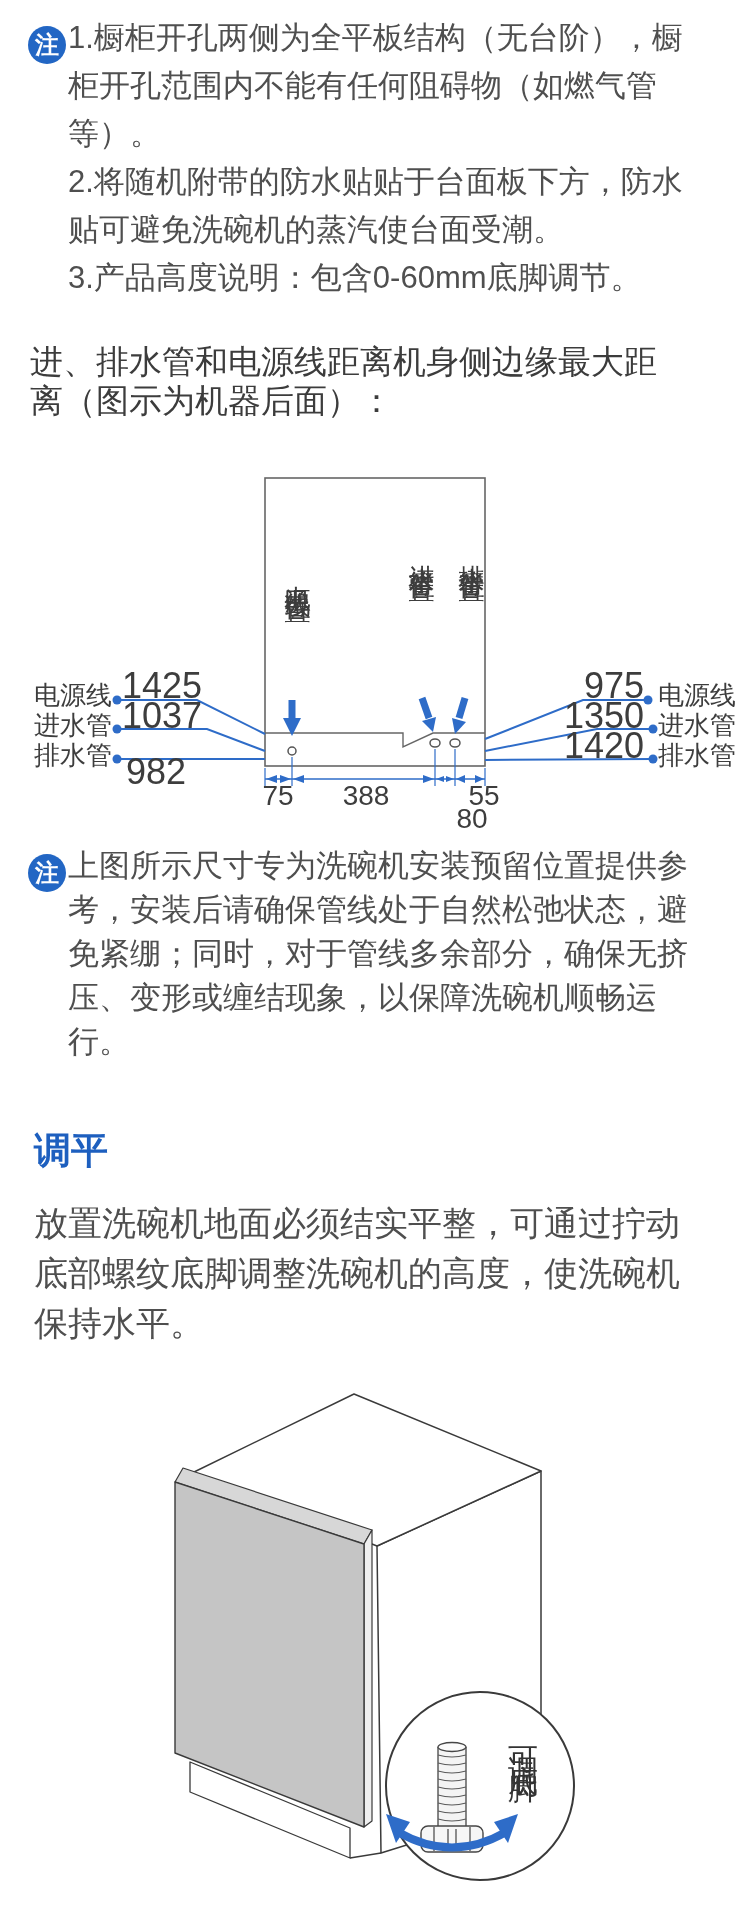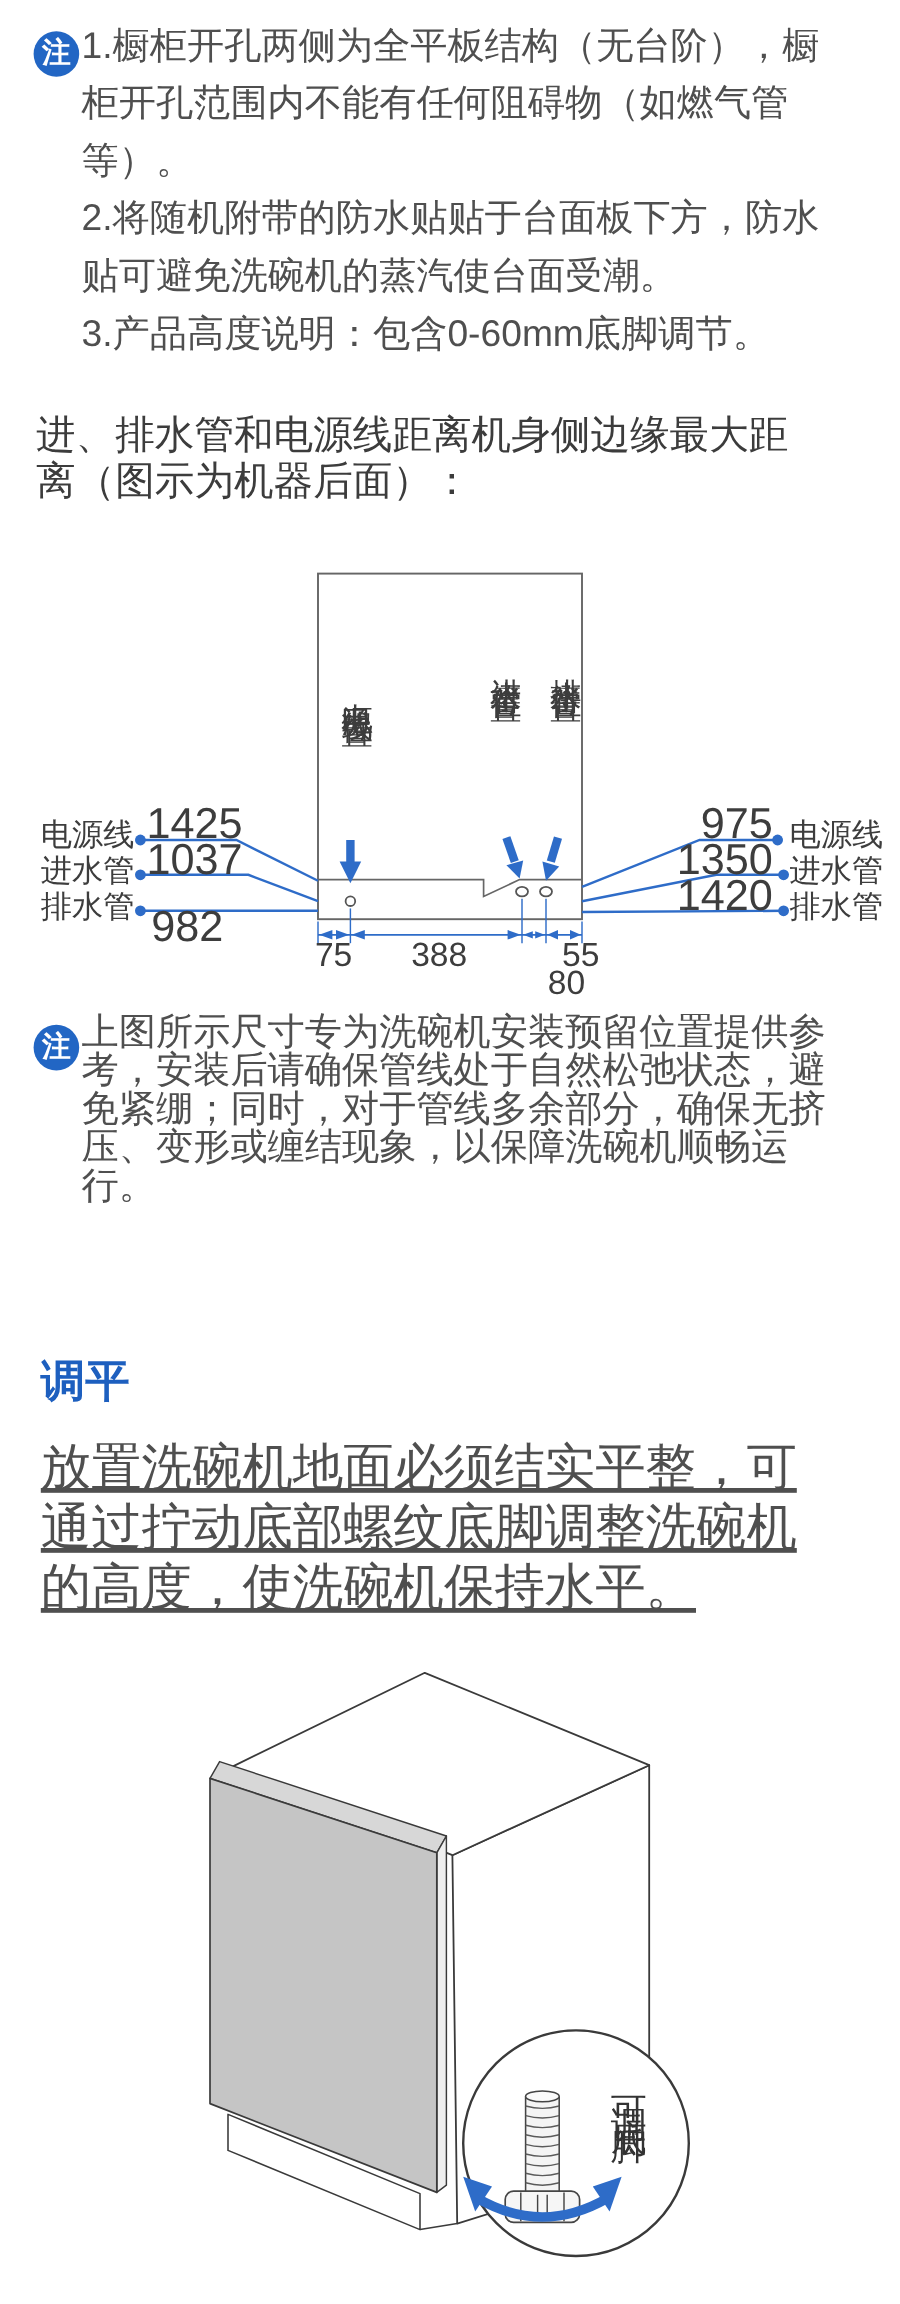--- a/index.html
+++ b/index.html
@@ -5,21 +5,21 @@
   html,body{margin:0;padding:0;background:#fff;}
   .page{position:relative;width:750px;height:1920px;background:#ffffff;overflow:hidden;
         font-family:"Liberation Sans","DejaVu Sans",sans-serif;}
   .abs{position:absolute;}
   .body-text{color:#4f4f4f;line-break:strict;}
   .note-badge{width:38px;height:38px;border-radius:50%;background:#2266c4;color:#ffffff;
       font-size:24px;font-weight:bold;line-height:38px;text-align:center;}
   .note-body{font-size:31px;}
   .h1{color:#3c3c3c;font-size:33px;line-height:39px;}
   .h2{color:#1d5fbf;font-size:37px;font-weight:bold;}
-  .para{font-size:42px;line-height:50px;text-decoration:underline;}
+  .para{font-size:34px;line-height:50px;}
   .dlabel{color:#3d3d3d;font-size:26px;line-height:32px;}
   .dvalue{color:#3d3d3d;font-size:36px;line-height:32px;}
   .ddim{color:#3d3d3d;font-size:28px;line-height:32px;text-align:center;}
   .vcol{color:#3d3d3d;font-size:26px;writing-mode:vertical-rl;text-orientation:upright;
         letter-spacing:3px;line-height:30px;}
   .vcallout{color:#333333;font-size:30px;writing-mode:vertical-rl;text-orientation:upright;
         letter-spacing:9px;line-height:34px;}
   .ralign{text-align:right;}
   svg{display:block;}
 </style>
@@ -110,21 +110,21 @@
   <div class="abs dlabel" style="left:658px;top:709px;">进水管</div>
   <div class="abs dvalue ralign" style="left:560px;top:730px;width:84px;">1420</div>
   <div class="abs dlabel" style="left:658px;top:739px;">排水管</div>
 
   <div class="abs ddim" style="left:256px;top:780px;width:44px;">75</div>
   <div class="abs ddim" style="left:336px;top:780px;width:60px;">388</div>
   <div class="abs ddim" style="left:424px;top:780px;width:32px;margin-left:44px;">55</div>
   <div class="abs ddim" style="left:456px;top:780px;width:32px;margin-top:23px;">80</div>
 
   <div class="abs note-badge" style="left:28px;top:854px;">注</div>
-  <div class="abs note-body body-text" style="left:68px;top:844px;width:635px;line-height:32px;">上图所示尺寸专为洗碗机安装预留位置提供参考，安装后请确保管线处于自然松弛状态，避免紧绷；同时，对于管线多余部分，确保无挤压、变形或缠结现象，以保障洗碗机顺畅运行。</div>
+  <div class="abs note-body body-text" style="left:68px;top:844px;width:635px;line-height:44px;">上图所示尺寸专为洗碗机安装预留位置提供参考，安装后请确保管线处于自然松弛状态，避免紧绷；同时，对于管线多余部分，确保无挤压、变形或缠结现象，以保障洗碗机顺畅运行。</div>
 
   <div class="abs h2" style="left:34px;top:1126px;">调平</div>
   <div class="abs para body-text" style="left:34px;top:1198px;width:660px;">放置洗碗机地面必须结实平整，可通过拧动底部螺纹底脚调整洗碗机的高度，使洗碗机保持水平。</div>
 
   <svg class="abs" style="left:0;top:1380px;" width="750" height="540" viewBox="0 0 750 540">
     <g stroke-linejoin="round">
 
       <polygon points="541,91 541,423 381,473 377,166" fill="#ffffff" stroke="#3a3a3a" stroke-width="1.5"></polygon>
 
       <polygon points="354,14 541,91 377,166 192,93" fill="#ffffff" stroke="#3a3a3a" stroke-width="1.5"></polygon>

